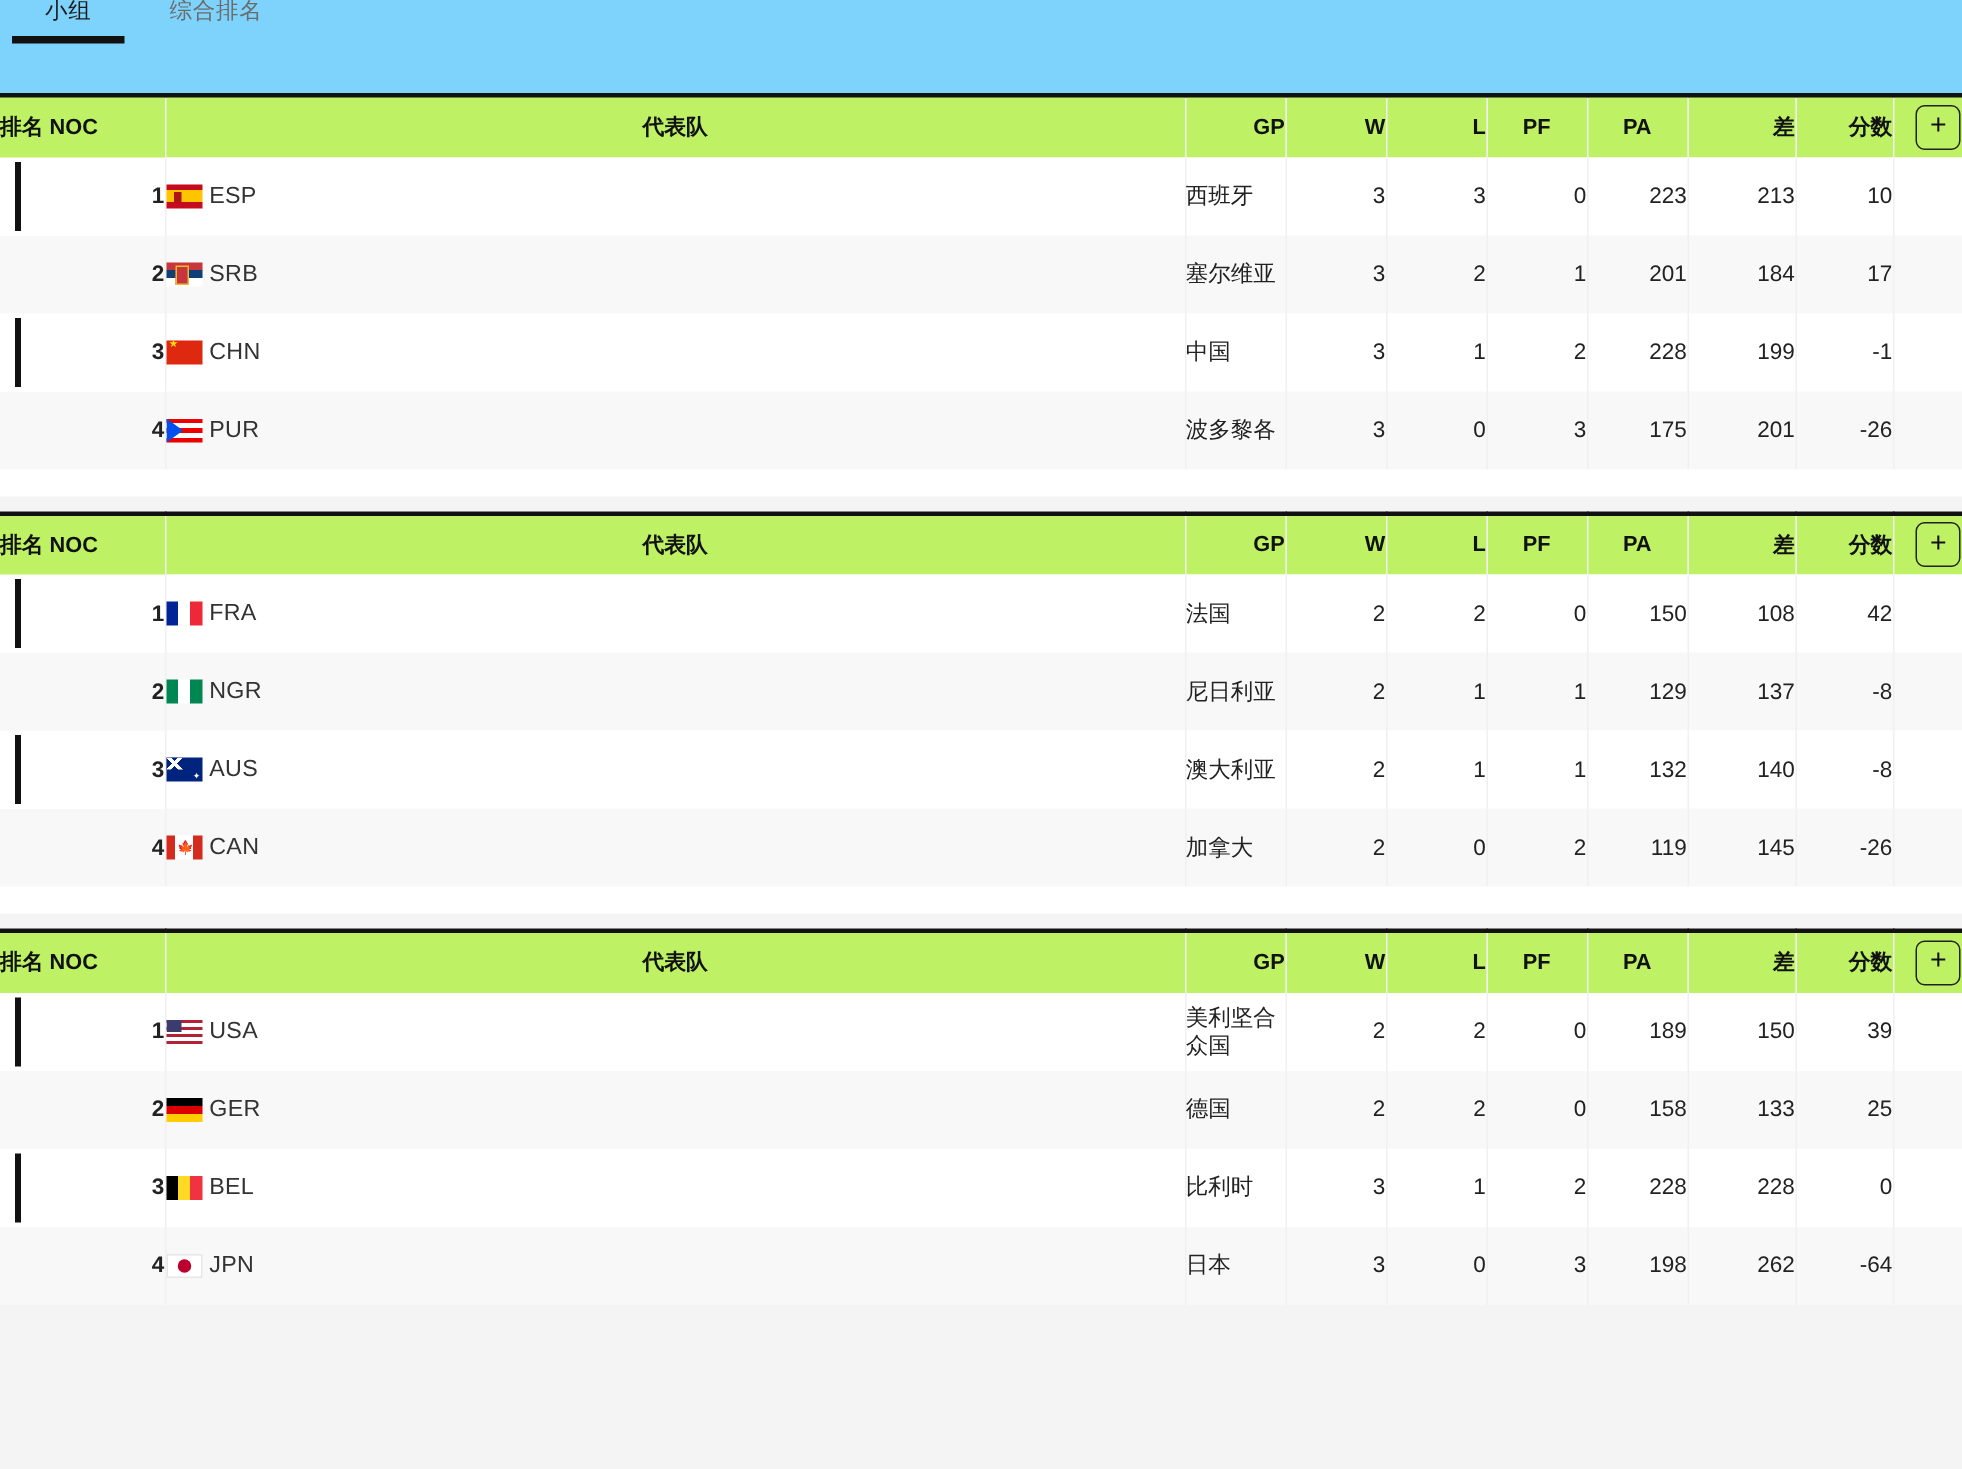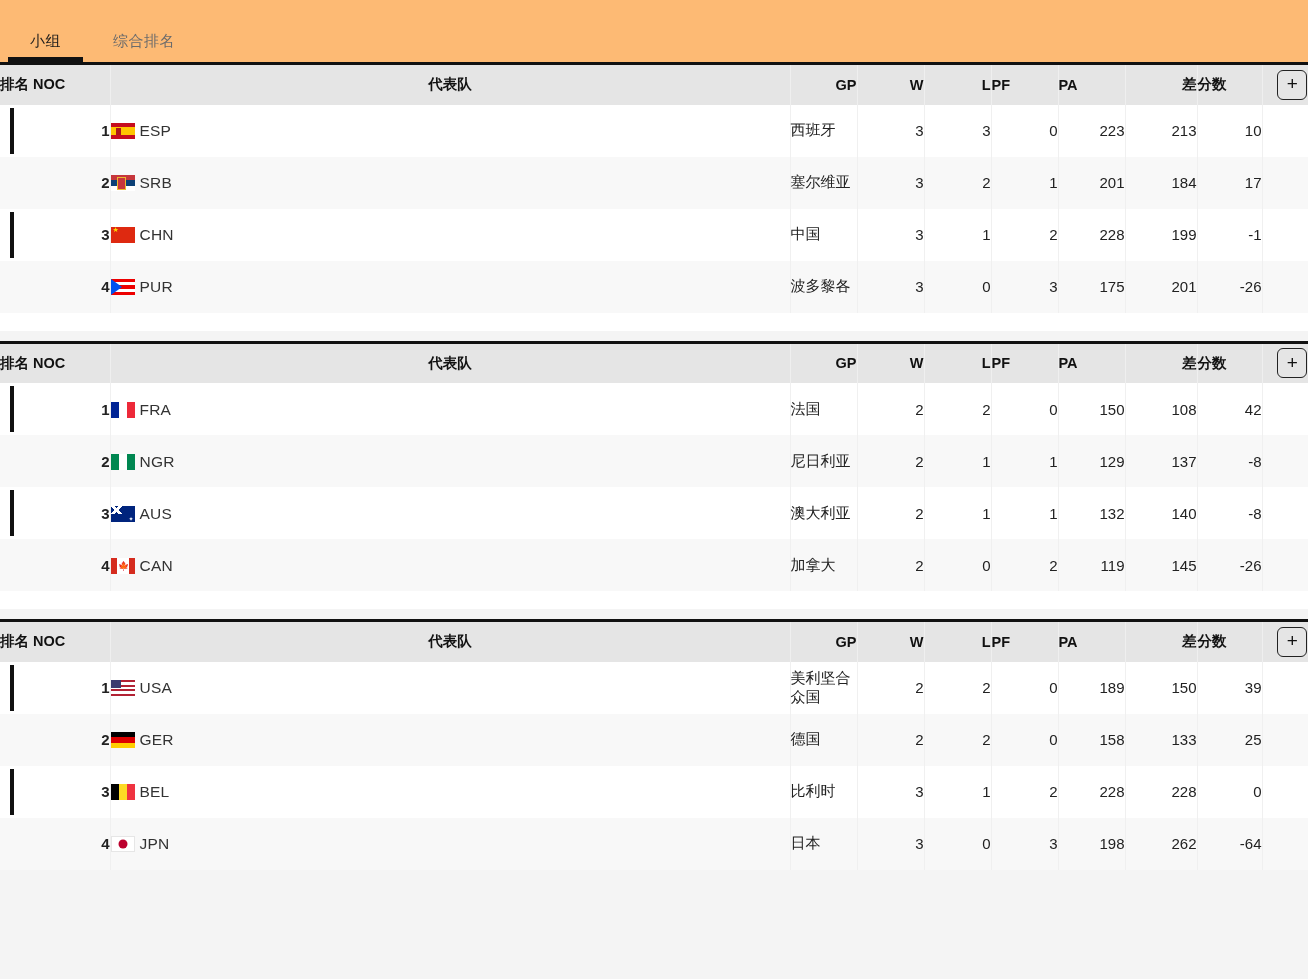--- a/index.html
+++ b/index.html
@@ -8,24 +8,24 @@
     height: 979px;
     background: #f4f4f4;
     font-family: "Liberation Sans", "DejaVu Sans", sans-serif;
     color: #1a1a1a;
     overflow: hidden;
   }
 
   
   .tabs {
     display: flex;
-    align-items: flex-end;
+    align-items: flex-start;
     height: 62px;
     padding-left: 30px;
-    background: #fdba74;
+    background: #7dd3fc;
   }
   .tab {
     position: relative;
     font-size: 15px;
     color: #6b6b6b;
     padding: 0 0 14px 0;
     margin-right: 52px;
     cursor: pointer;
     letter-spacing: .5px;
     line-height: 1;
@@ -53,37 +53,37 @@
   .group-title b { font-weight: 700; }
 
   table.standings {
     width: 1308px;
     border-collapse: collapse;
     border-top: 3px solid #111;
     background: #fff;
     table-layout: fixed;
   }
   table.standings thead th {
-    background: #e5e5e5;
+    background: #bef264;
     font-size: 14.5px;
     font-weight: 700;
     color: #111;
     height: 41px;
     padding: 0;
     vertical-align: middle;
     border-right: 1px solid #efefef;
   }
   table.standings thead th:last-child { border-right: none; }
 
   th.h-rank   { width: 110px; text-align: left;  padding-left: 22px; }
   th.h-team   { width: 680px; text-align: center;  padding-left: 22px; }
   th.h-num    { width: 67px;  text-align: right; padding-right: 14px; margin-top: 32px; }
-  th.h-pf     { width: 67px;  text-align: left; padding-right: 14px; }
+  th.h-pf     { width: 67px;  text-align: center; padding-right: 14px; }
   th.h-diff   { width: 72px;  text-align: right; padding-right: 14px; }
-  th.h-pts    { width: 65px;  text-align: left; padding-right: 14px; }
+  th.h-pts    { width: 65px;  text-align: right; padding-right: 14px; }
   th.h-plus   { width: 60px;  text-align: center; }
 
   table.standings tbody tr { height: 52px; }
   table.standings tbody tr.odd  { background: #ffffff; }
   table.standings tbody tr.even { background: #f8f8f8; }
 
   table.standings tbody td {
     font-size: 15px;
     color: #222;
     border-right: 1px solid #f0f0f0;

